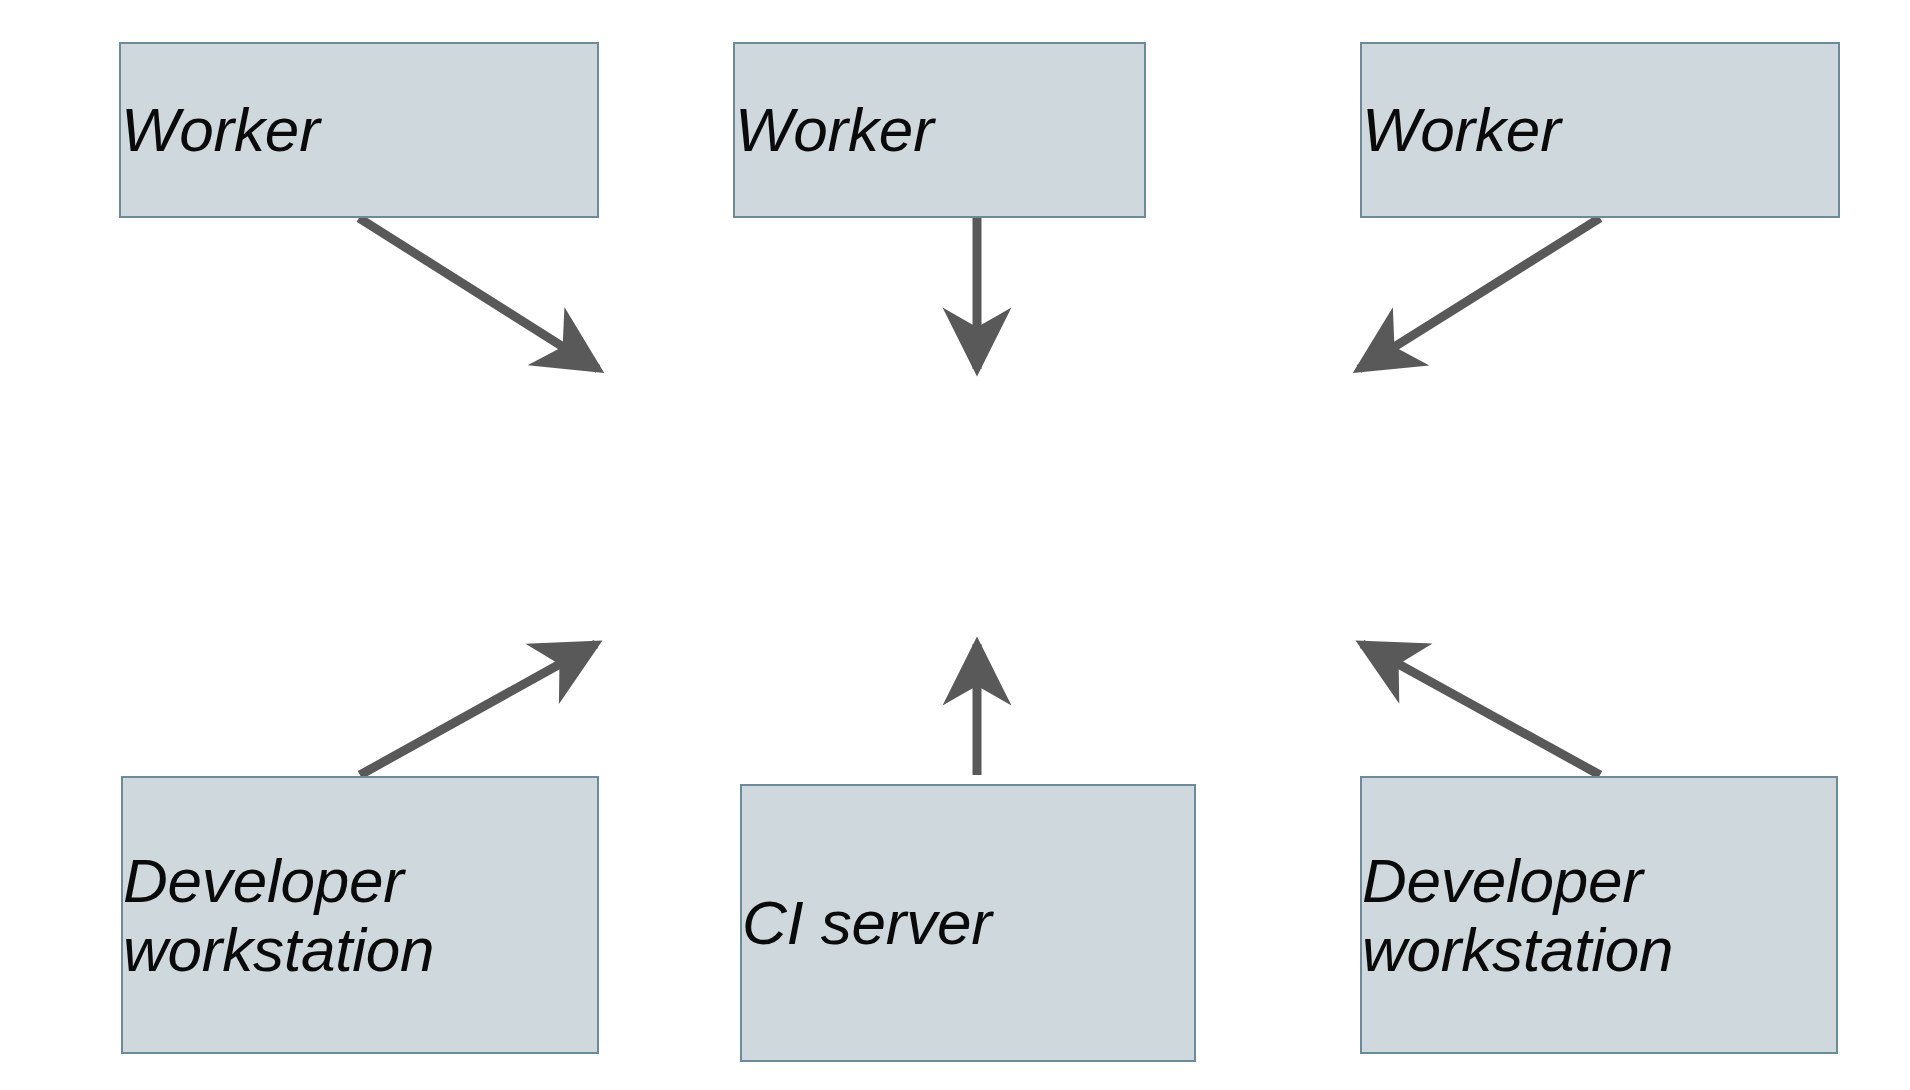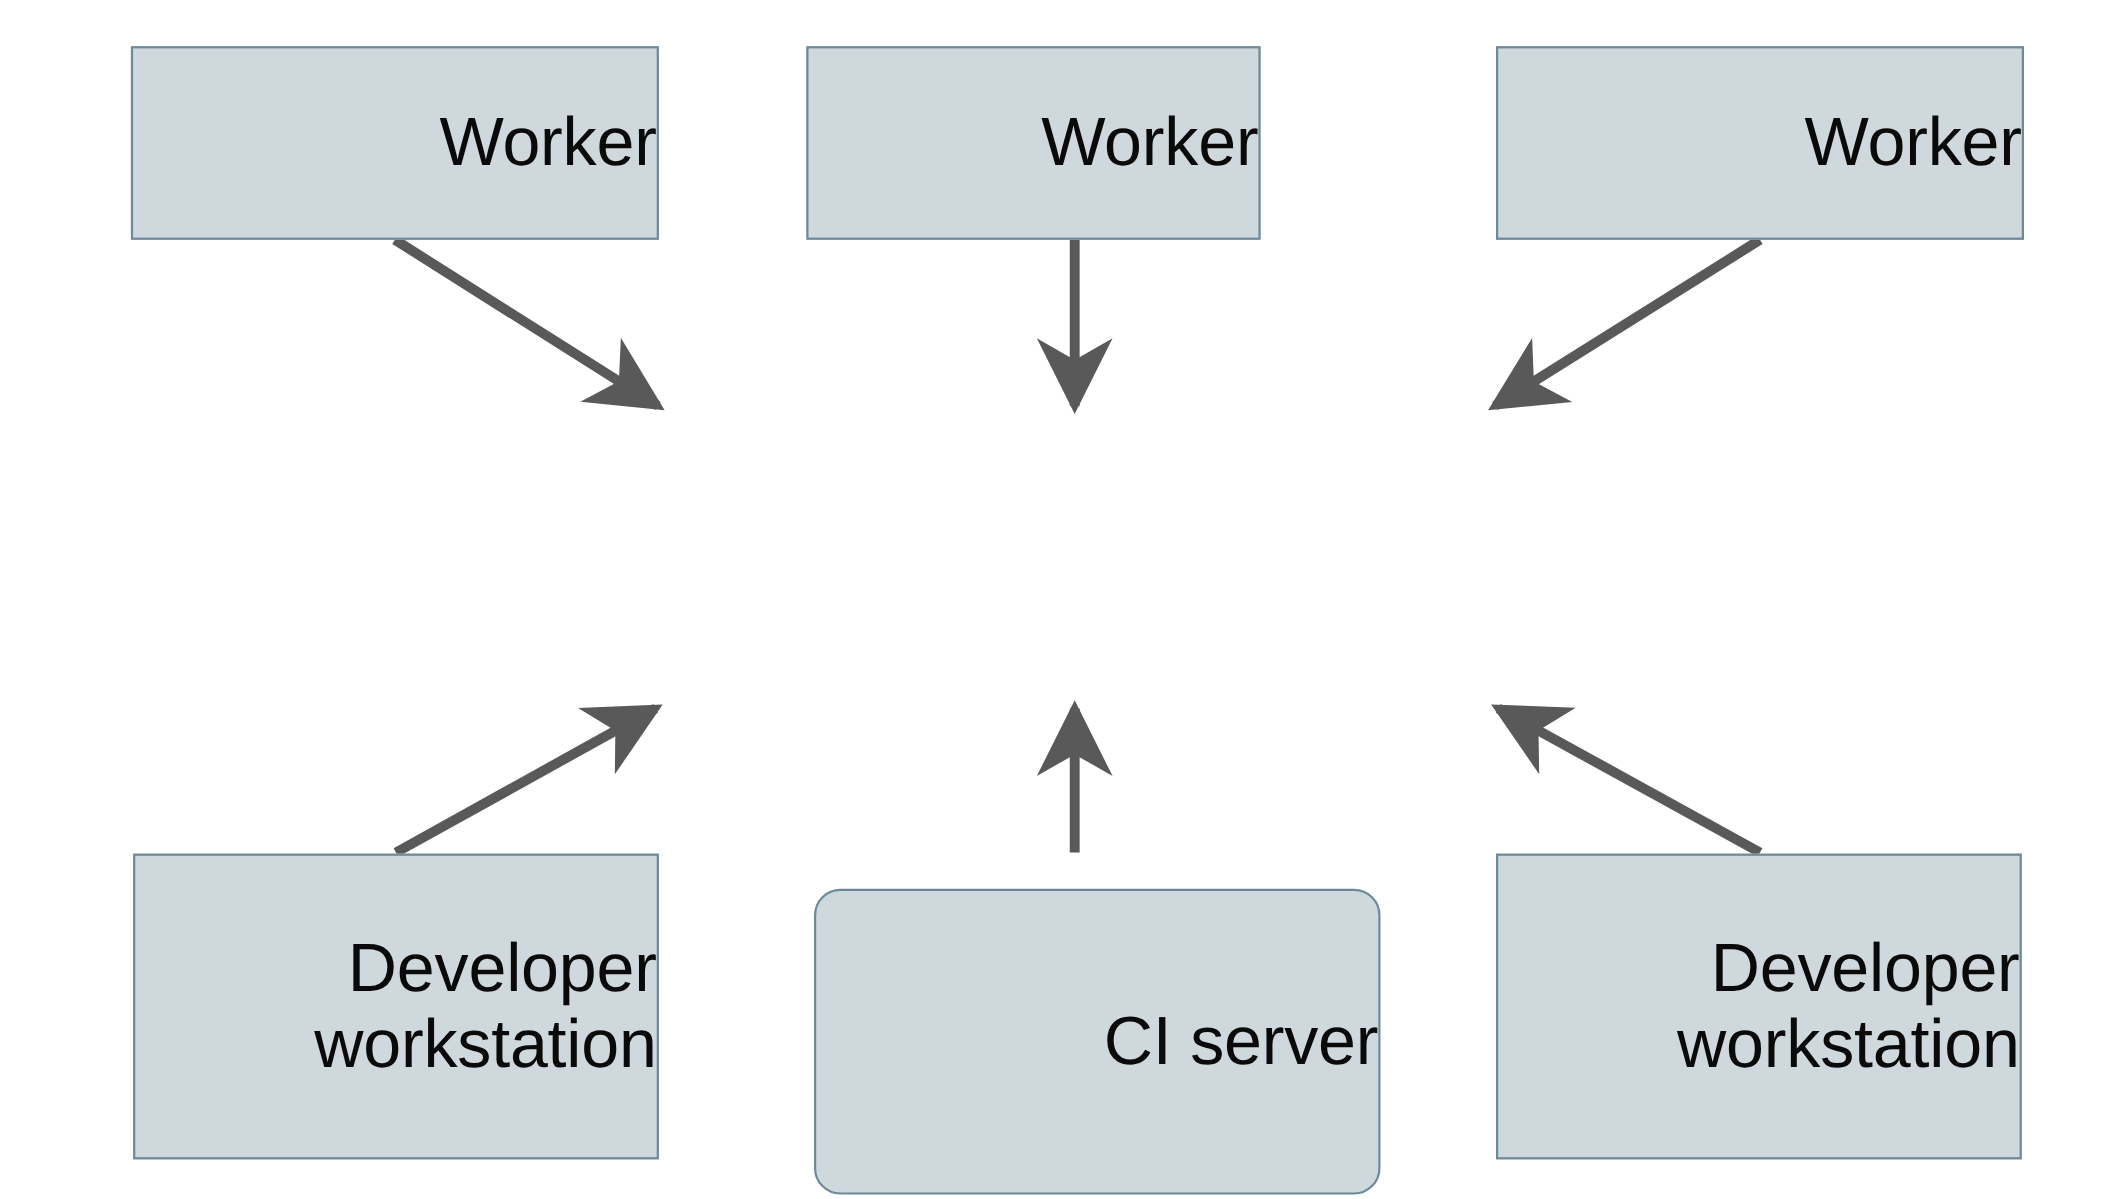--- a/index.html
+++ b/index.html
@@ -26,37 +26,38 @@
     pointer-events: none;
   }
   .node {
     position: absolute;
     box-sizing: border-box;
     background: #cfd8dc;
     border: 2px solid #6c8a99;
     display: flex;
     align-items: center;
     justify-content: center;
-    text-align: right;
+    text-align: left;
     color: #0a0a0a;
     line-height: 1.12;
     white-space: pre-line;
     letter-spacing: -0.2px;
+    font-style: italic;
   }
   .node-label {
     display: block;
     width: 100%;
     white-space: pre-line;
   }
   .n-worker-left   { left: 119px;  top: 42px;  width: 480px;  height: 176px; font-size: 62px; }
   .n-worker-mid    { left: 733px;  top: 42px;  width: 413px;  height: 176px; font-size: 62px; }
   .n-worker-right  { left: 1360px; top: 42px;  width: 480px;  height: 176px; font-size: 62px; }
   .n-build-master  { left: 595px;  top: 368px; width: 765px;  height: 276px; font-size: 60px; }
   .n-dev-left      { left: 121px;  top: 776px; width: 478px;  height: 278px; font-size: 62px; }
-  .n-ci            { left: 740px;  top: 808px; width: 515px;  height: 278px; font-size: 62px; border-radius: 24px; }
+  .n-ci            { left: 740px;  top: 784px; width: 456px;  height: 278px; font-size: 62px; }
   .n-dev-right     { left: 1360px; top: 776px; width: 478px;  height: 278px; font-size: 62px; }
 </style>
 </head>
 <body>
 
 <div id="canvas">
 
   <svg id="edges" viewBox="0 0 1910 1090" width="1910" height="1090" xmlns="http://www.w3.org/2000/svg">
     <defs>
       <marker id="arrowbarb" viewBox="0 0 12 12" refX="10.4" refY="6" markerWidth="8.2" markerHeight="8.2" orient="auto-start-reverse" markerUnits="strokeWidth">

